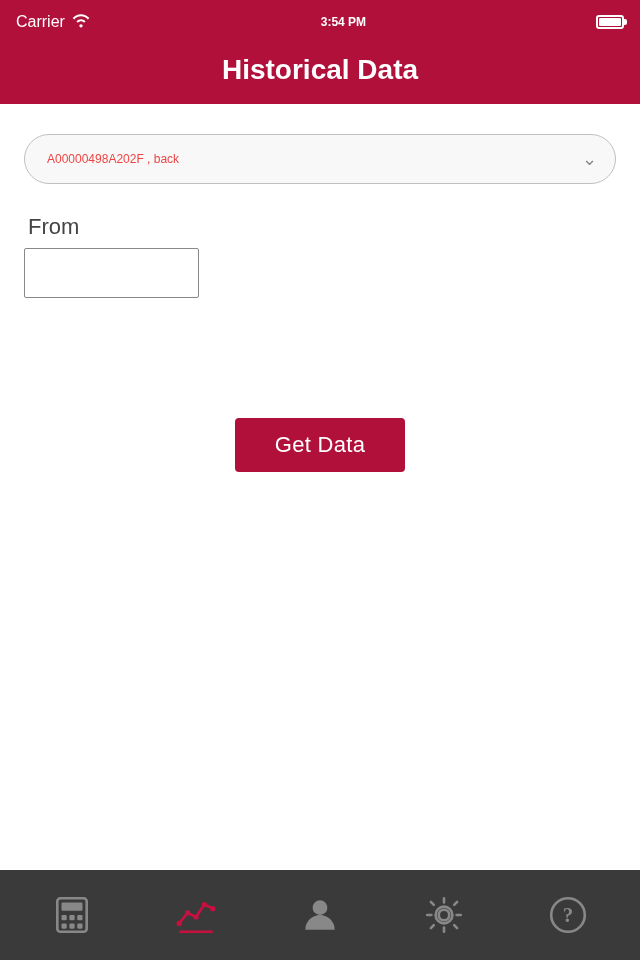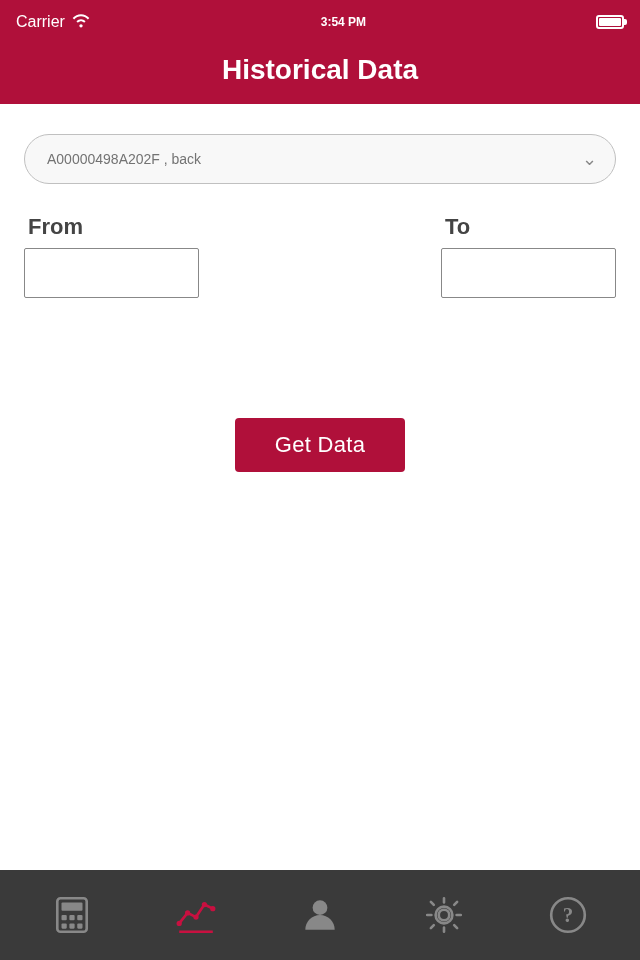--- a/index.html
+++ b/index.html
@@ -91,22 +91,22 @@
       border-radius: 25px;
       background: #f8f8f8;
       display: flex;
       align-items: center;
       justify-content: space-between;
       padding: 0 18px 0 22px;
       cursor: pointer;
       appearance: none;
     }
     .dropdown-text {
-      font-size: 14px;
-      color: #737373;
+      font-size: 12px;
+      color: #ef4444;
     }
     .dropdown-chevron {
       font-size: 18px;
       color: #888888;
     }
 
     
     .date-row {
       display: flex;
       justify-content: space-between;
@@ -114,21 +114,21 @@
       margin-bottom: 40px;
     }
     .date-field {
       display: flex;
       flex-direction: column;
       align-items: flex-start;
       gap: 8px;
     }
     .date-label {
       font-size: 22px;
-      font-weight: 700;
+      font-weight: 400;
       color: #444444;
       padding-left: 4px;
     }
     .date-input {
       width: 175px;
       height: 50px;
       border: 1.5px solid #888888;
       background: #ffffff;
       border-radius: 2px;
     }
@@ -211,24 +211,20 @@
       <span class="dropdown-text">A00000498A202F , back</span>
       <span class="dropdown-chevron">⌄</span>
     </div>
   </div>
 
   <div class="date-row">
     <div class="date-field">
       <span class="date-label">From</span>
       <div class="date-input"></div>
     </div>
-    <div class="date-field">
-      <span class="date-label">To</span>
-      <div class="date-input"></div>
-    </div>
   </div>
 
   <div class="get-data-btn-wrapper">
     <button class="get-data-btn">Get Data</button>
   </div>
 
 </div>
 
 <div class="tab-bar">
 

